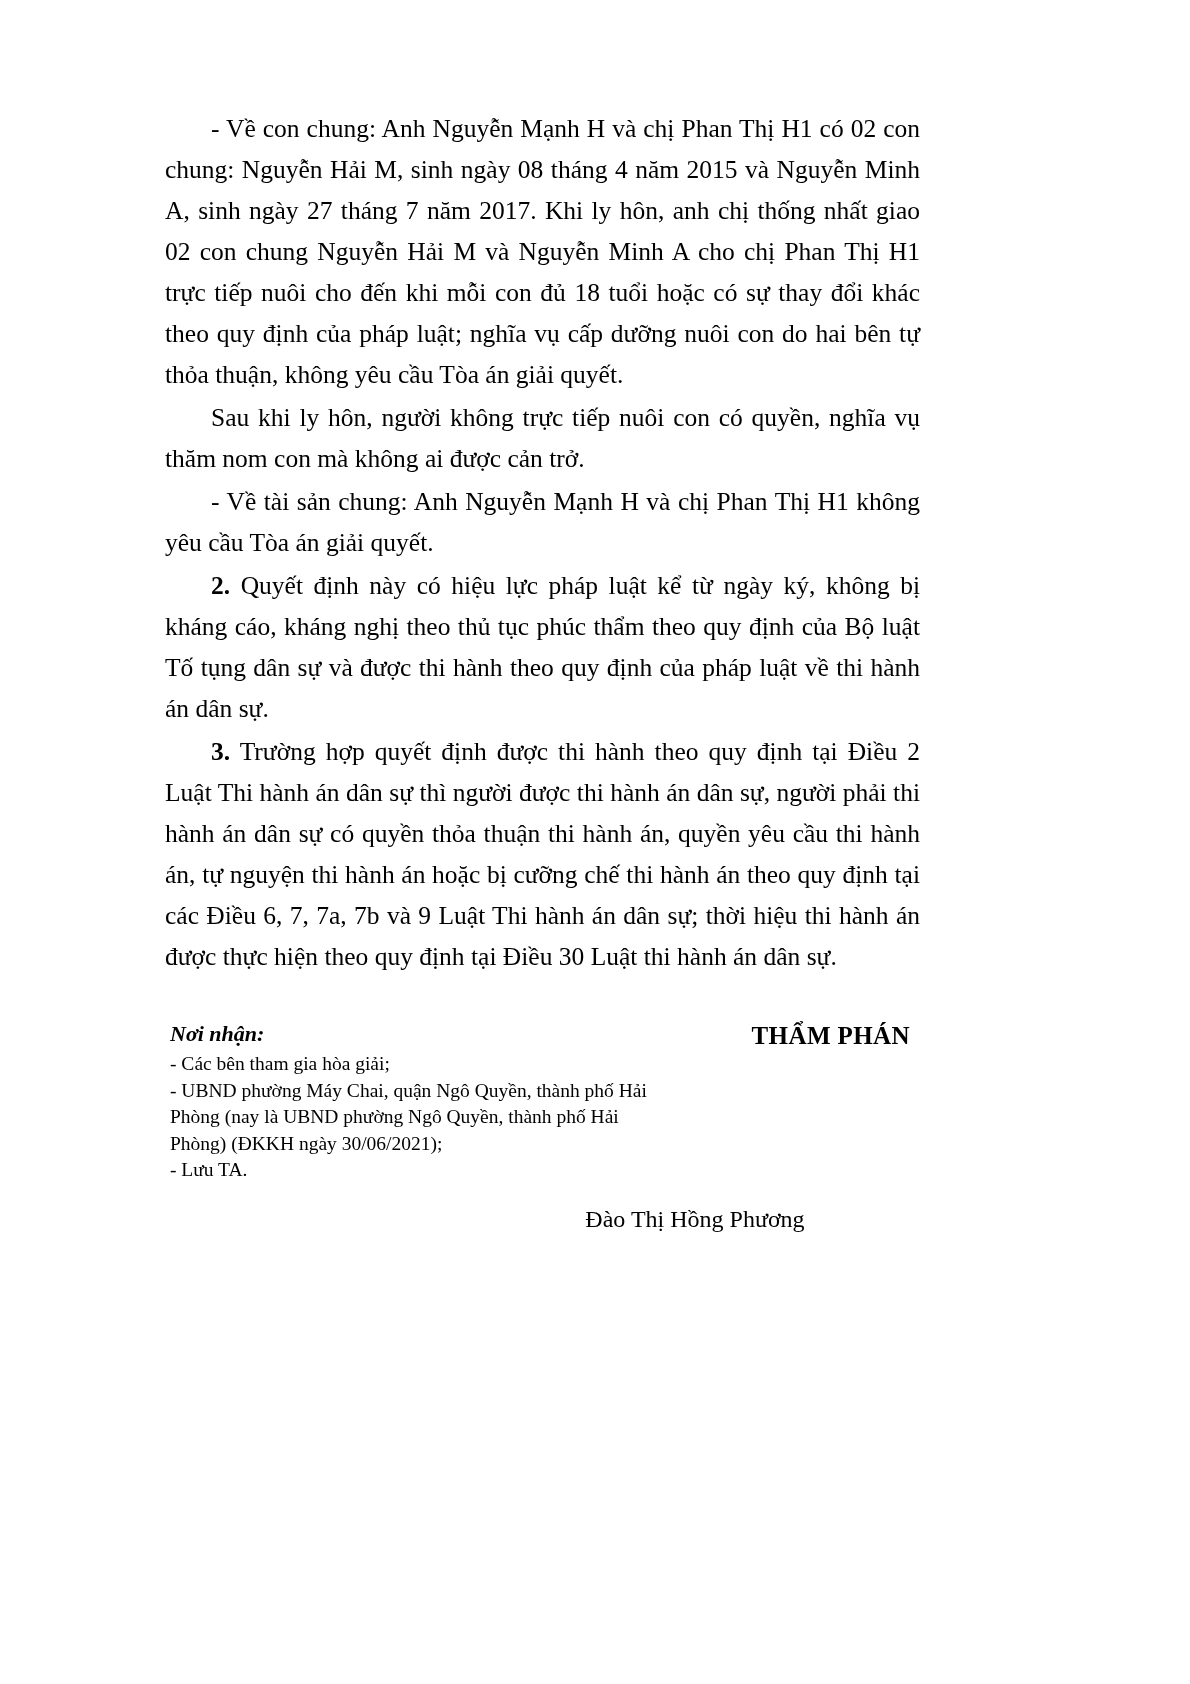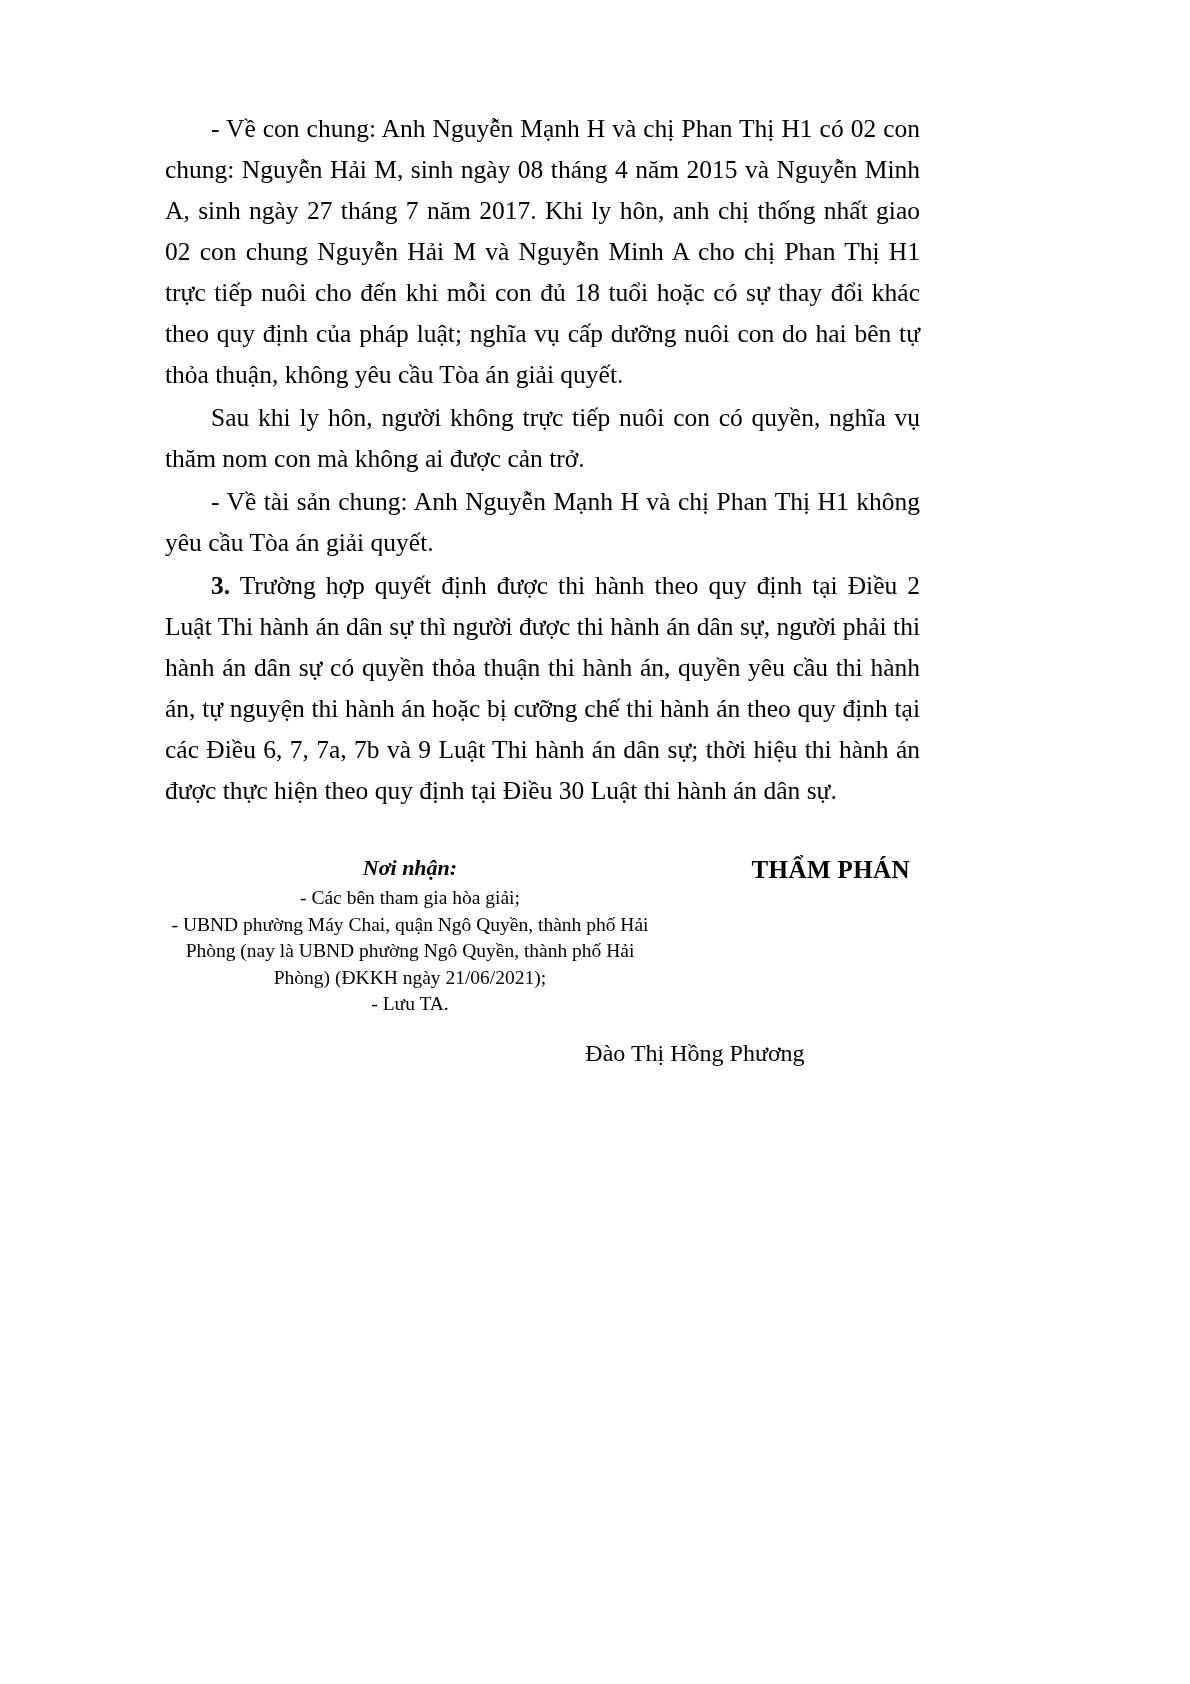--- a/index.html
+++ b/index.html
@@ -41,21 +41,20 @@
     position: relative;
     margin-top: 42px;
     width: 100%;
     height: 230px;
   }
   .recipients {
     position: absolute;
     left: 5px;
     top: 0;
     width: 480px;
-    text-align: center;
   }
   .recipients-title {
     font-style: italic;
     font-weight: bold;
     font-size: 22px;
     line-height: 30px;
     margin-bottom: 2px;
   }
   .recipients-list {
     font-size: 19.5px;
@@ -91,32 +90,33 @@
 <div class="page">
 
   <div class="body-text">
 
     <p>- Về con chung: Anh Nguyễn Mạnh H và chị Phan Thị H1 có 02 con chung: Nguyễn Hải M, sinh ngày 08 tháng 4 năm 2015 và Nguyễn Minh A, sinh ngày 27 tháng 7 năm 2017. Khi ly hôn, anh chị thống nhất giao 02 con chung Nguyễn Hải M và Nguyễn Minh A cho chị Phan Thị H1 trực tiếp nuôi cho đến khi mỗi con đủ 18 tuổi hoặc có sự thay đổi khác theo quy định của pháp luật; nghĩa vụ cấp dưỡng nuôi con do hai bên tự thỏa thuận, không yêu cầu Tòa án giải quyết.</p>
 
     <p>Sau khi ly hôn, người không trực tiếp nuôi con có quyền, nghĩa vụ thăm nom con mà không ai được cản trở.</p>
 
     <p>- Về tài sản chung: Anh Nguyễn Mạnh H và chị Phan Thị H1 không yêu cầu Tòa án giải quyết.</p>
 
+    <p><span class="bold">2.</span><span> Quyết định này có hiệu lực pháp luật kể từ ngày ký, không bị kháng cáo, kháng nghị theo thủ tục phúc thẩm theo quy định của Bộ luật Tố tụng dân sự và được thi hành theo quy định của pháp luật về thi hành án dân sự.</span></p>
 
     <p><span class="bold">3.</span><span> Trường hợp quyết định được thi hành theo quy định tại Điều 2 Luật Thi hành án dân sự thì người được thi hành án dân sự, người phải thi hành án dân sự có quyền thỏa thuận thi hành án, quyền yêu cầu thi hành án, tự nguyện thi hành án hoặc bị cưỡng chế thi hành án theo quy định tại các Điều 6, 7, 7a, 7b và 9 Luật Thi hành án dân sự; thời hiệu thi hành án được thực hiện theo quy định tại Điều 30 Luật thi hành án dân sự.</span></p>
 
   </div>
 
   <div class="signature-block">
 
     <div class="recipients">
       <div class="recipients-title">Nơi nhận:</div>
       <div class="recipients-list">
         <div>- Các bên tham gia hòa giải;</div>
-        <div>- UBND phường Máy Chai, quận Ngô Quyền, thành phố Hải Phòng (nay là UBND phường Ngô Quyền, thành phố Hải Phòng) (ĐKKH ngày 21/06/2021);</div>
+        <div>- UBND phường Máy Chai, quận Ngô Quyền, thành phố Hải Phòng (nay là UBND phường Ngô Quyền, thành phố Hải Phòng) (ĐKKH ngày 30/06/2021);</div>
         <div>- Lưu TA.</div>
       </div>
     </div>
 
     <div class="signer">
       <div class="signer-role">THẨM PHÁN</div>
       <div class="signer-name">Đào Thị Hồng Phương</div>
     </div>
 
   </div>

